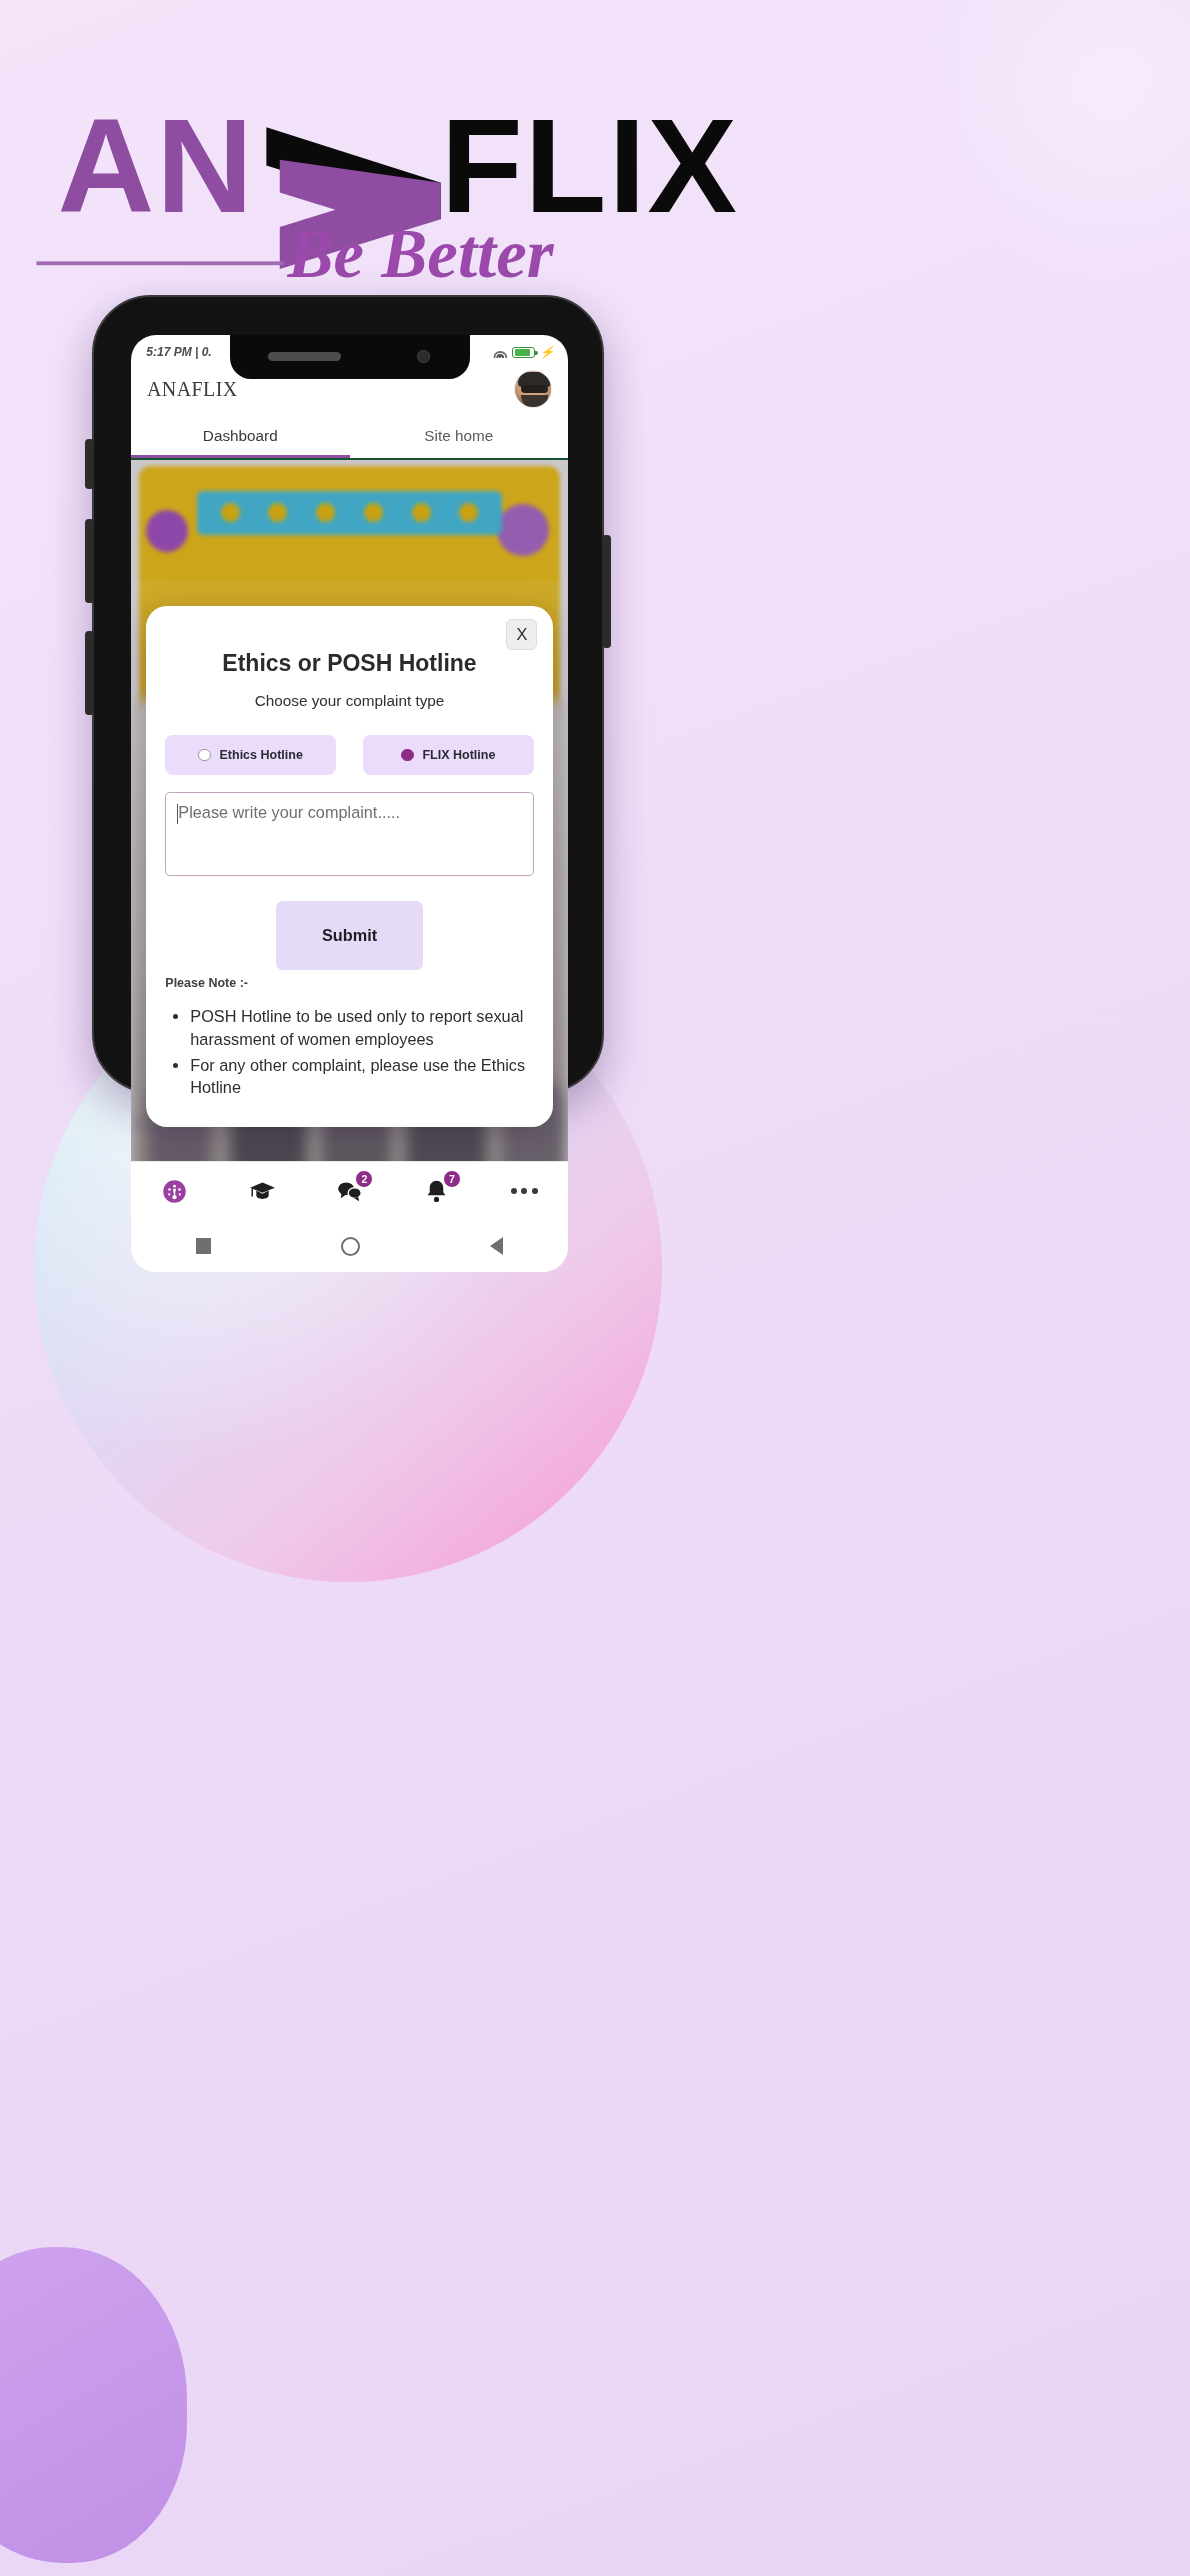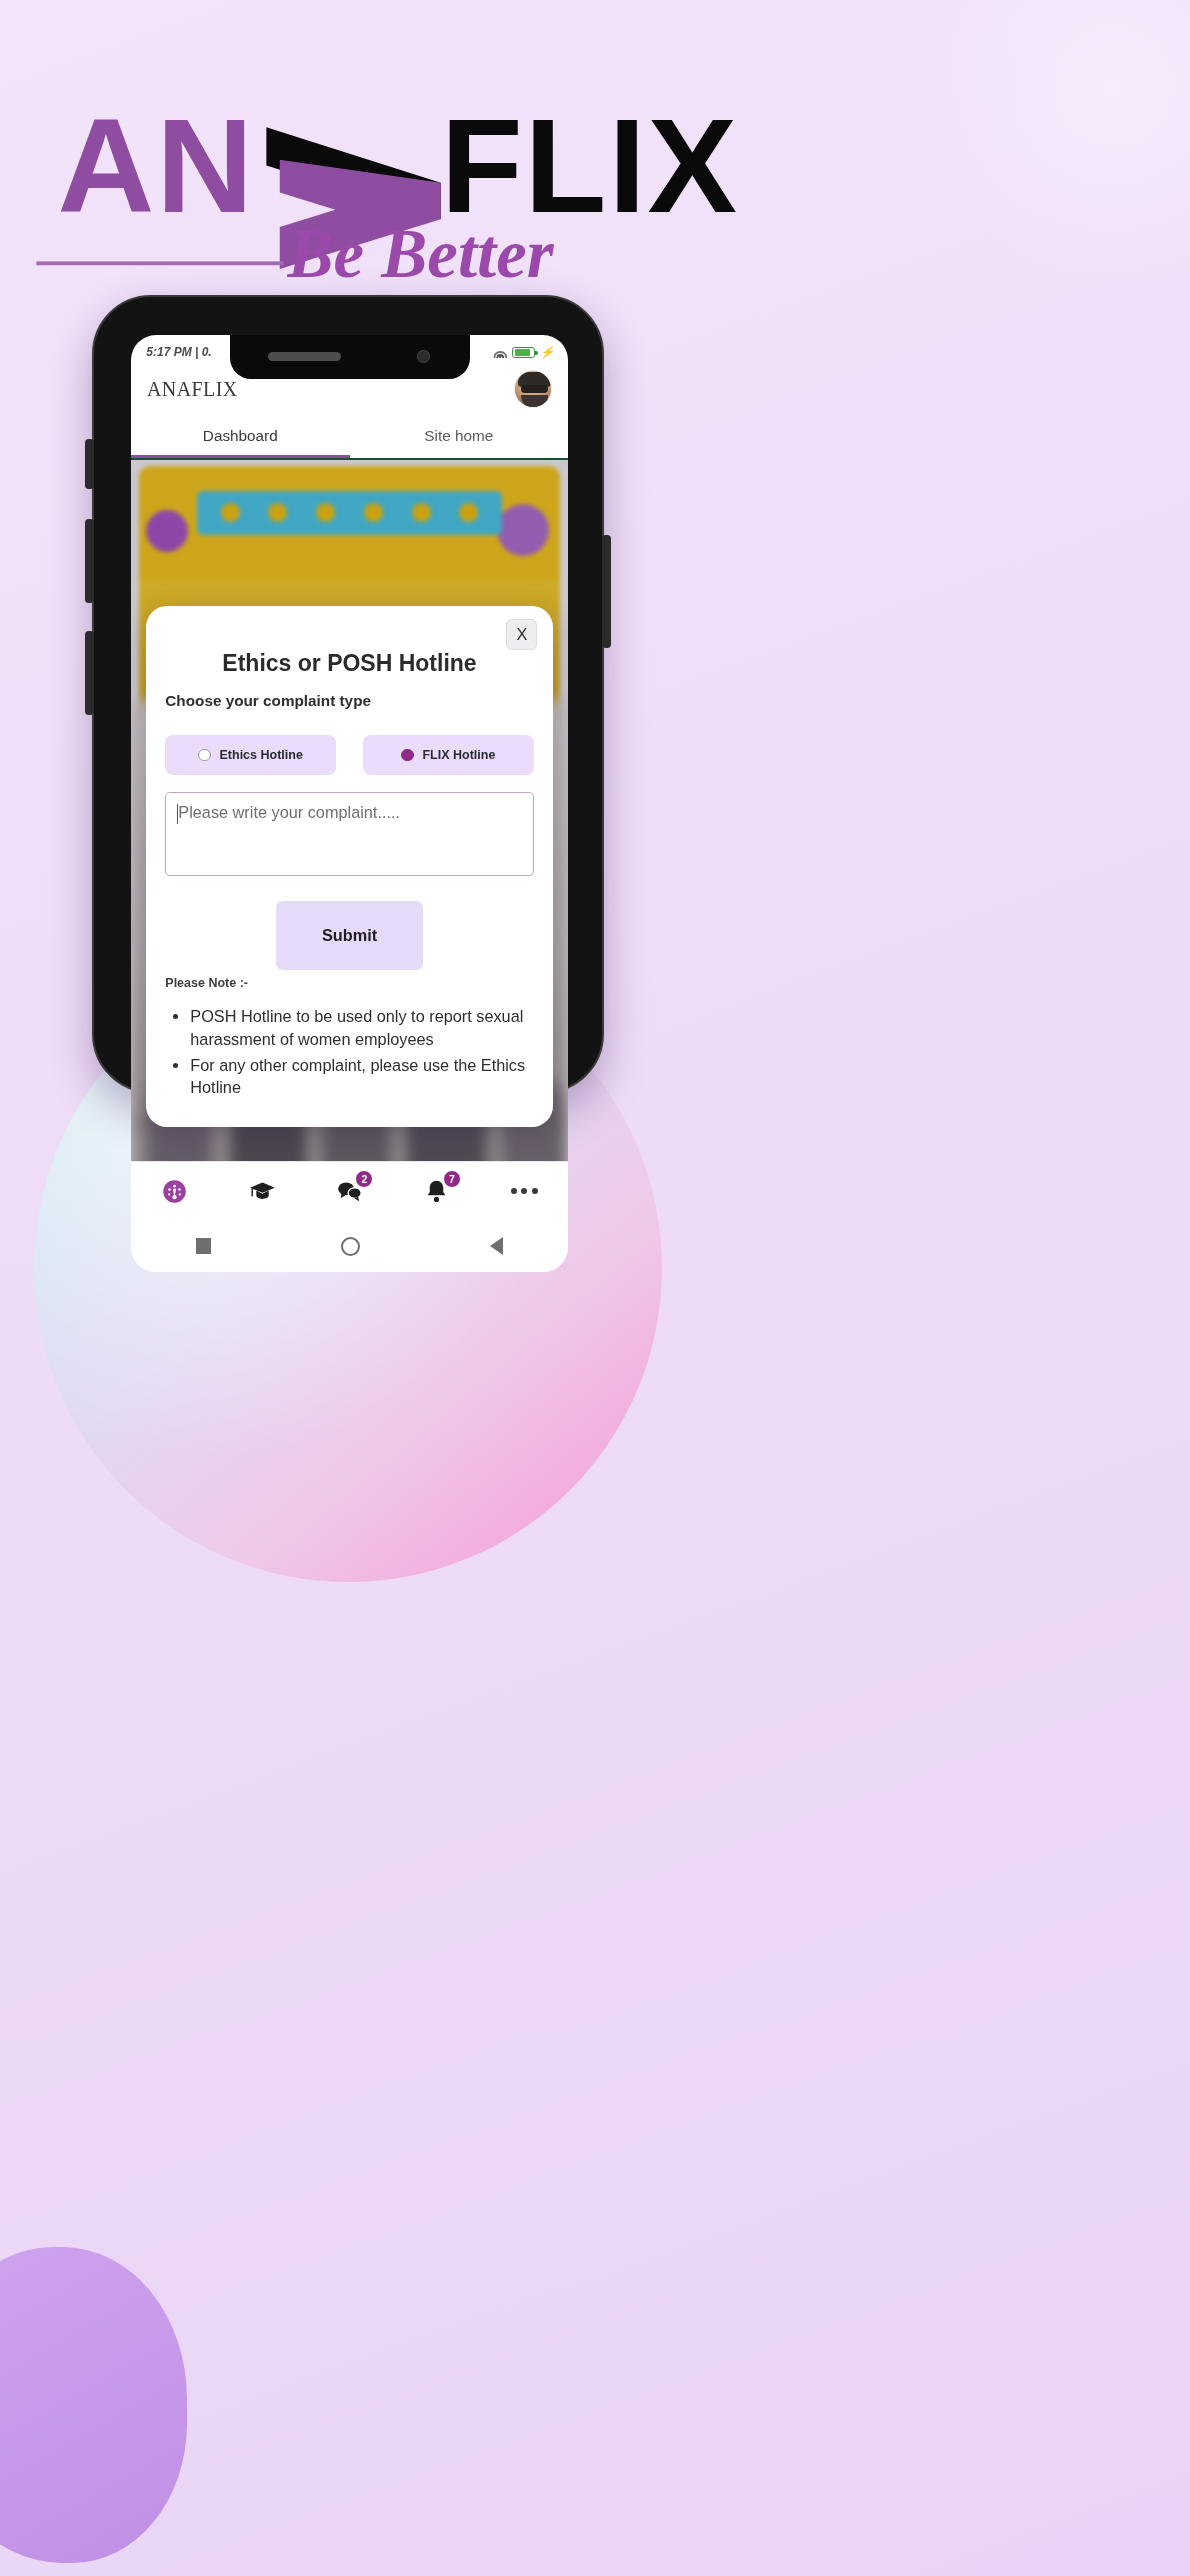--- a/index.html
+++ b/index.html
@@ -175,21 +175,21 @@
     background:#eeeef0; border:1px solid #dcdce0;
     display:flex; align-items:center; justify-content:center;
     font-size:16.3px; color:#2c2c2c; font-weight:400;
     cursor:pointer;
   }
   .modal-title{
     text-align:center; font-size:23px; font-weight:700; color:#2b2b2b;
     margin:23px 0 0;
   }
   .modal-sub{
-    text-align:left; font-size:15.3px; font-weight:700; color:#2f2f2f;
+    text-align:center; font-size:15.3px; font-weight:400; color:#2f2f2f;
     margin-top:15.3px;
   }
   .choices{ display:flex; gap:27px; margin-top:25px; }
   .choice{
     flex:1; background:#eadcfa; border-radius:7.7px;
     height:40px; display:flex; align-items:center; justify-content:center; gap:8.6px;
     cursor:pointer;
   }
   .radio{
     width:12.5px; height:12.5px; border-radius:50%;

